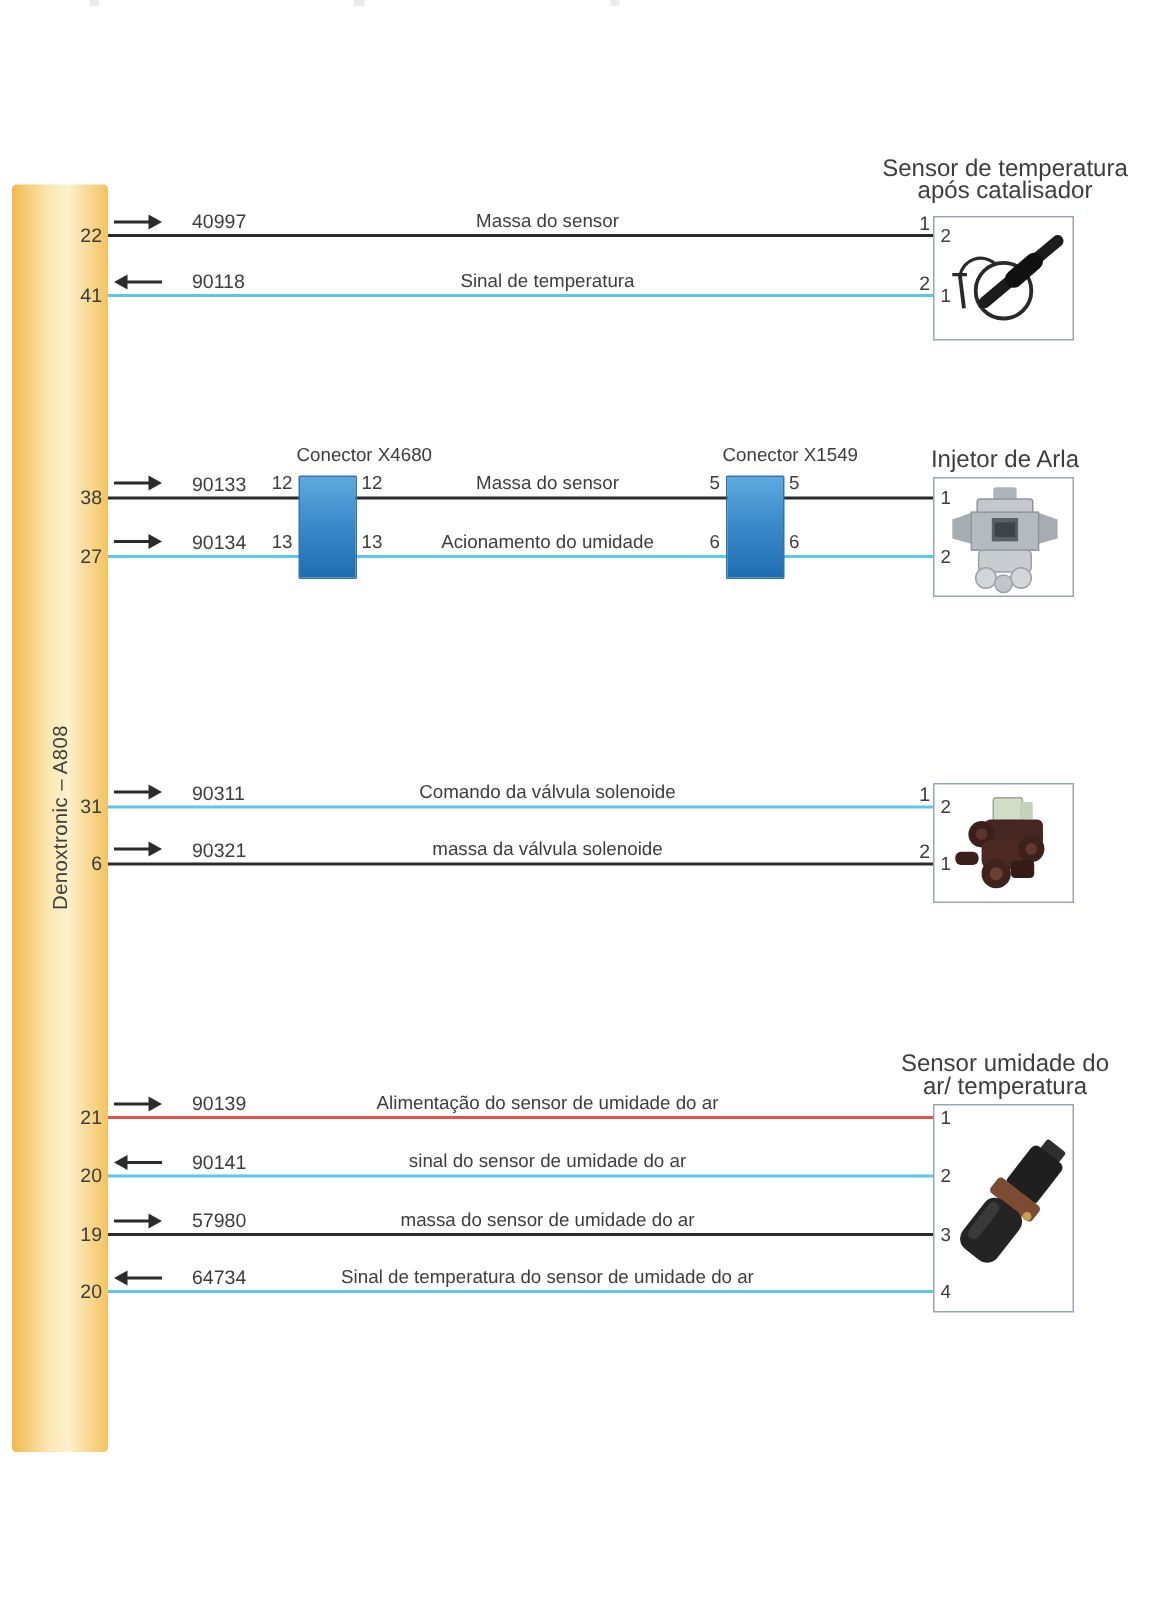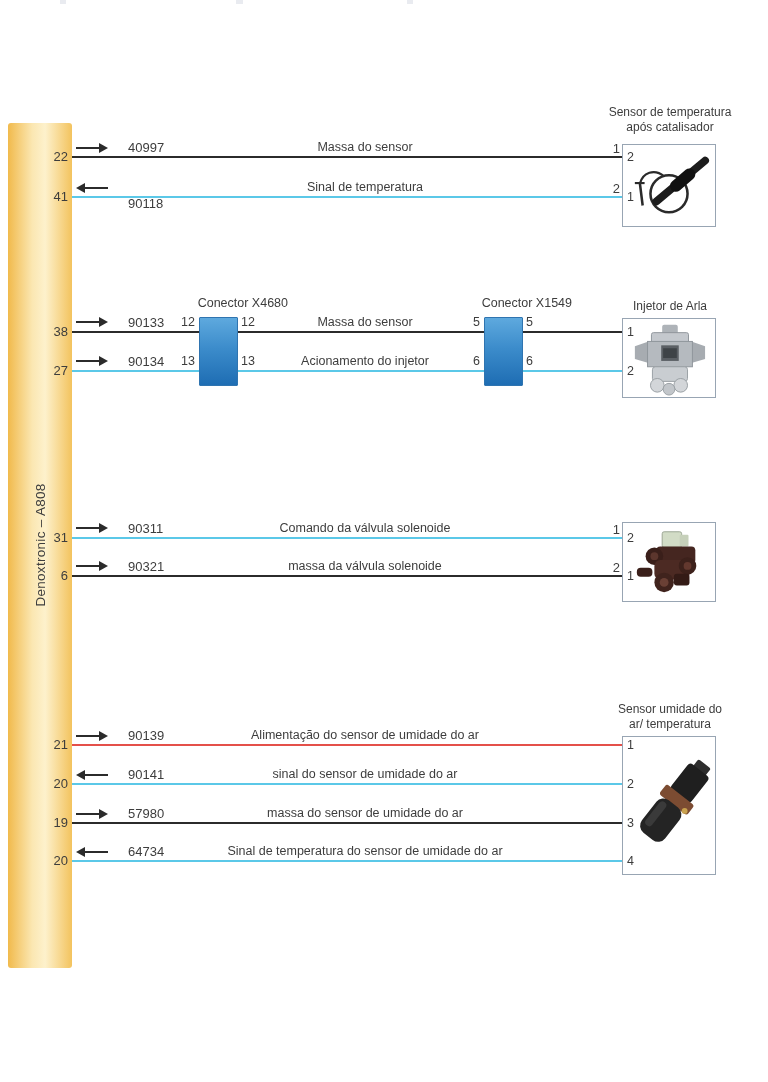--- a/index.html
+++ b/index.html
@@ -38,21 +38,21 @@
 
   
   .conn{top:317px;width:37px;height:67px;border:1px solid #2f74b0;border-radius:1px;
     background:linear-gradient(180deg,var(--connector-top,#5ea9de) 0%,#3c8ccb 45%,var(--connector-bottom,#1e6db3) 100%);z-index:3;}
   .conn-label{top:296px;width:140px;text-align:right;font-size:12.5px;}
   .conn-pin{font-size:12.5px;width:30px;line-height:15px;}
   .conn-pin.l{text-align:right;}
 
   
   .comp-box{left:622px;width:94px;background:#fff;border:1px solid var(--box-border,#98a5b3);box-sizing:border-box;z-index:2;}
-  .comp-title{left:585px;width:170px;text-align:center;font-size:12px;line-height:15px;}
+  .comp-title{left:585px;width:170px;text-align:center;font-size:16px;line-height:15px;}
   .pin-out{left:588px;width:32px;text-align:right;font-size:13px;line-height:15px;}
   .pin-in{left:627px;font-size:12.5px;line-height:13px;z-index:4;}
   .comp-icon{position:absolute;inset:0;width:100%;height:100%;}
 
   
   .artifact{top:0;height:4px;background:#e9ebf0;}
 </style>
 </head>
 <body>
 
@@ -70,21 +70,21 @@
     <div class="abs arrow right" style="top:143px"></div>
     <div class="abs wire wire-black" style="top:156px"></div>
     <div class="abs wire-num" style="top:140px">40997</div>
     <div class="abs signal" style="top:140px">Massa do sensor</div>
     <div class="abs pin-out" style="top:141px">1</div>
     <div class="abs pin-in" style="top:151px">2</div>
 
     <div class="abs ecu-pin" style="top:189px">41</div>
     <div class="abs arrow left" style="top:183px"></div>
     <div class="abs wire wire-cyan" style="top:196px"></div>
-    <div class="abs wire-num" style="top:196px">90118</div>
+    <div class="abs wire-num" style="top:180px">90118</div>
     <div class="abs signal" style="top:180px">Sinal de temperatura</div>
     <div class="abs pin-out" style="top:181px">2</div>
     <div class="abs pin-in" style="top:191px">1</div>
 
     <div class="abs comp-title" style="top:105px">
       <div>Sensor de temperatura</div>
       <div>após catalisador</div>
     </div>
     <div class="abs comp-box" style="top:144px;height:83px">
       <svg class="comp-icon" viewBox="0 0 94 83">
@@ -103,21 +103,21 @@
     <div class="abs arrow right" style="top:317px"></div>
     <div class="abs wire wire-black" style="top:331px"></div>
     <div class="abs wire-num" style="top:315px">90133</div>
     <div class="abs signal" style="top:315px">Massa do sensor</div>
     <div class="abs pin-in" style="top:326px">1</div>
 
     <div class="abs ecu-pin" style="top:363px">27</div>
     <div class="abs arrow right" style="top:356px"></div>
     <div class="abs wire wire-cyan" style="top:370px"></div>
     <div class="abs wire-num" style="top:354px">90134</div>
-    <div class="abs signal" style="top:354px">Acionamento do injetor</div>
+    <div class="abs signal" style="top:354px">Acionamento do umidade</div>
     <div class="abs pin-in" style="top:365px">2</div>
 
     <div class="abs conn-label" style="left:148px">Conector X4680</div>
     <div class="abs conn" style="left:199px"></div>
     <div class="abs conn-pin l" style="left:165px;top:315px">12</div>
     <div class="abs conn-pin" style="left:241px;top:315px">12</div>
     <div class="abs conn-pin l" style="left:165px;top:354px">13</div>
     <div class="abs conn-pin" style="left:241px;top:354px">13</div>
 
     <div class="abs conn-label" style="left:432px">Conector X1549</div>

